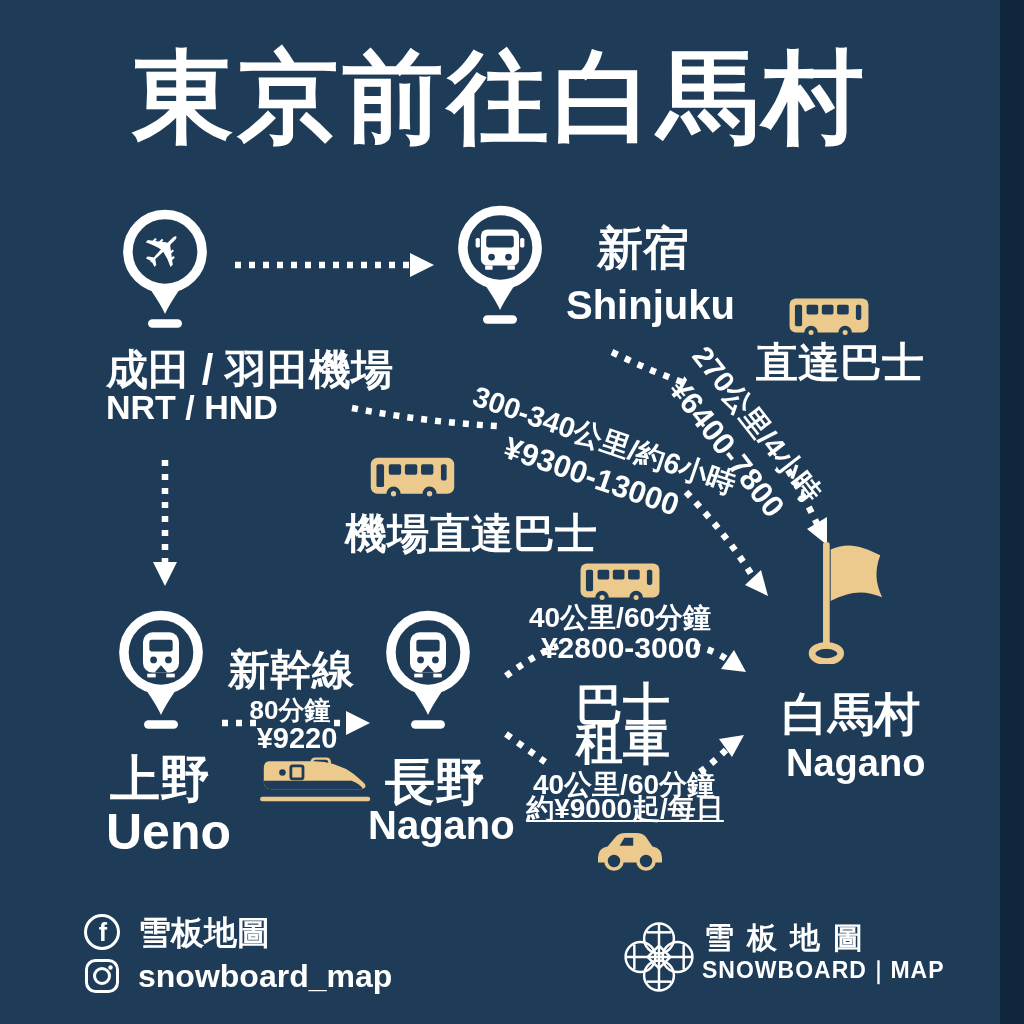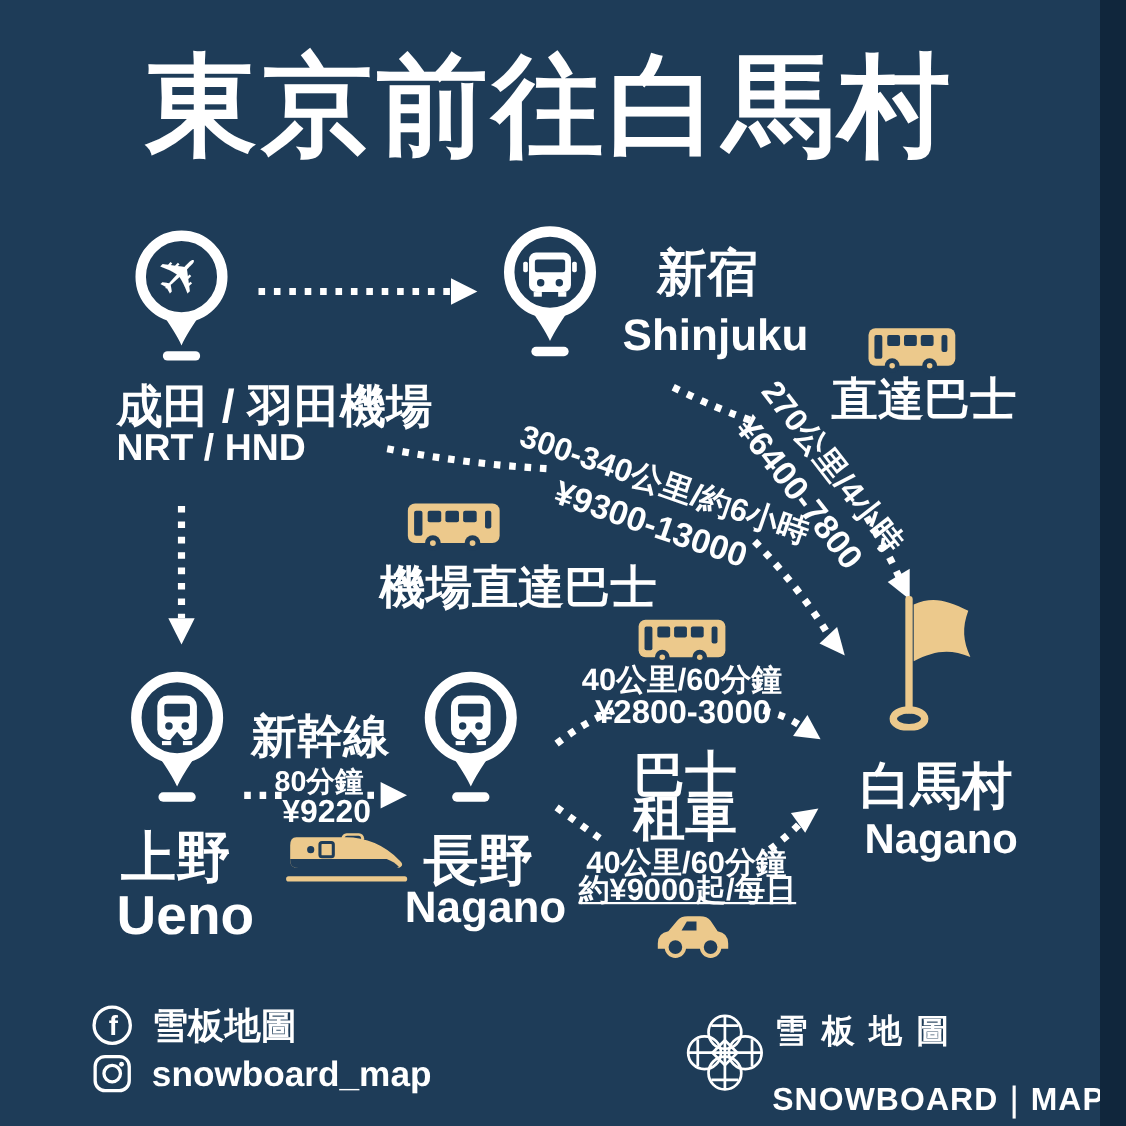--- a/index.html
+++ b/index.html
@@ -231,15 +231,15 @@
       <path d="M36 4 V68"></path>
       <path d="M4 36 H68"></path>
       <path d="M24 12 H48"></path>
       <path d="M60 24 V48"></path>
       <path d="M24 60 H48"></path>
       <path d="M12 24 V48"></path>
       <path d="M36 25 L47 36 L36 47 L25 36 Z"></path>
     </g>
   </svg>
   <div class="t" style="left:704px;top:922px;font-size:30px;letter-spacing:13px;">雪板地圖</div>
-  <div class="t" style="left:702px;top:958px;font-size:29px;letter-spacing:1px;margin-top:27px;">SNOWBOARD｜MAP</div>
+  <div class="t" style="left:702px;top:958px;font-size:23px;letter-spacing:1px;">SNOWBOARD｜MAP</div>
 
 </div>
 
 </body></html>

